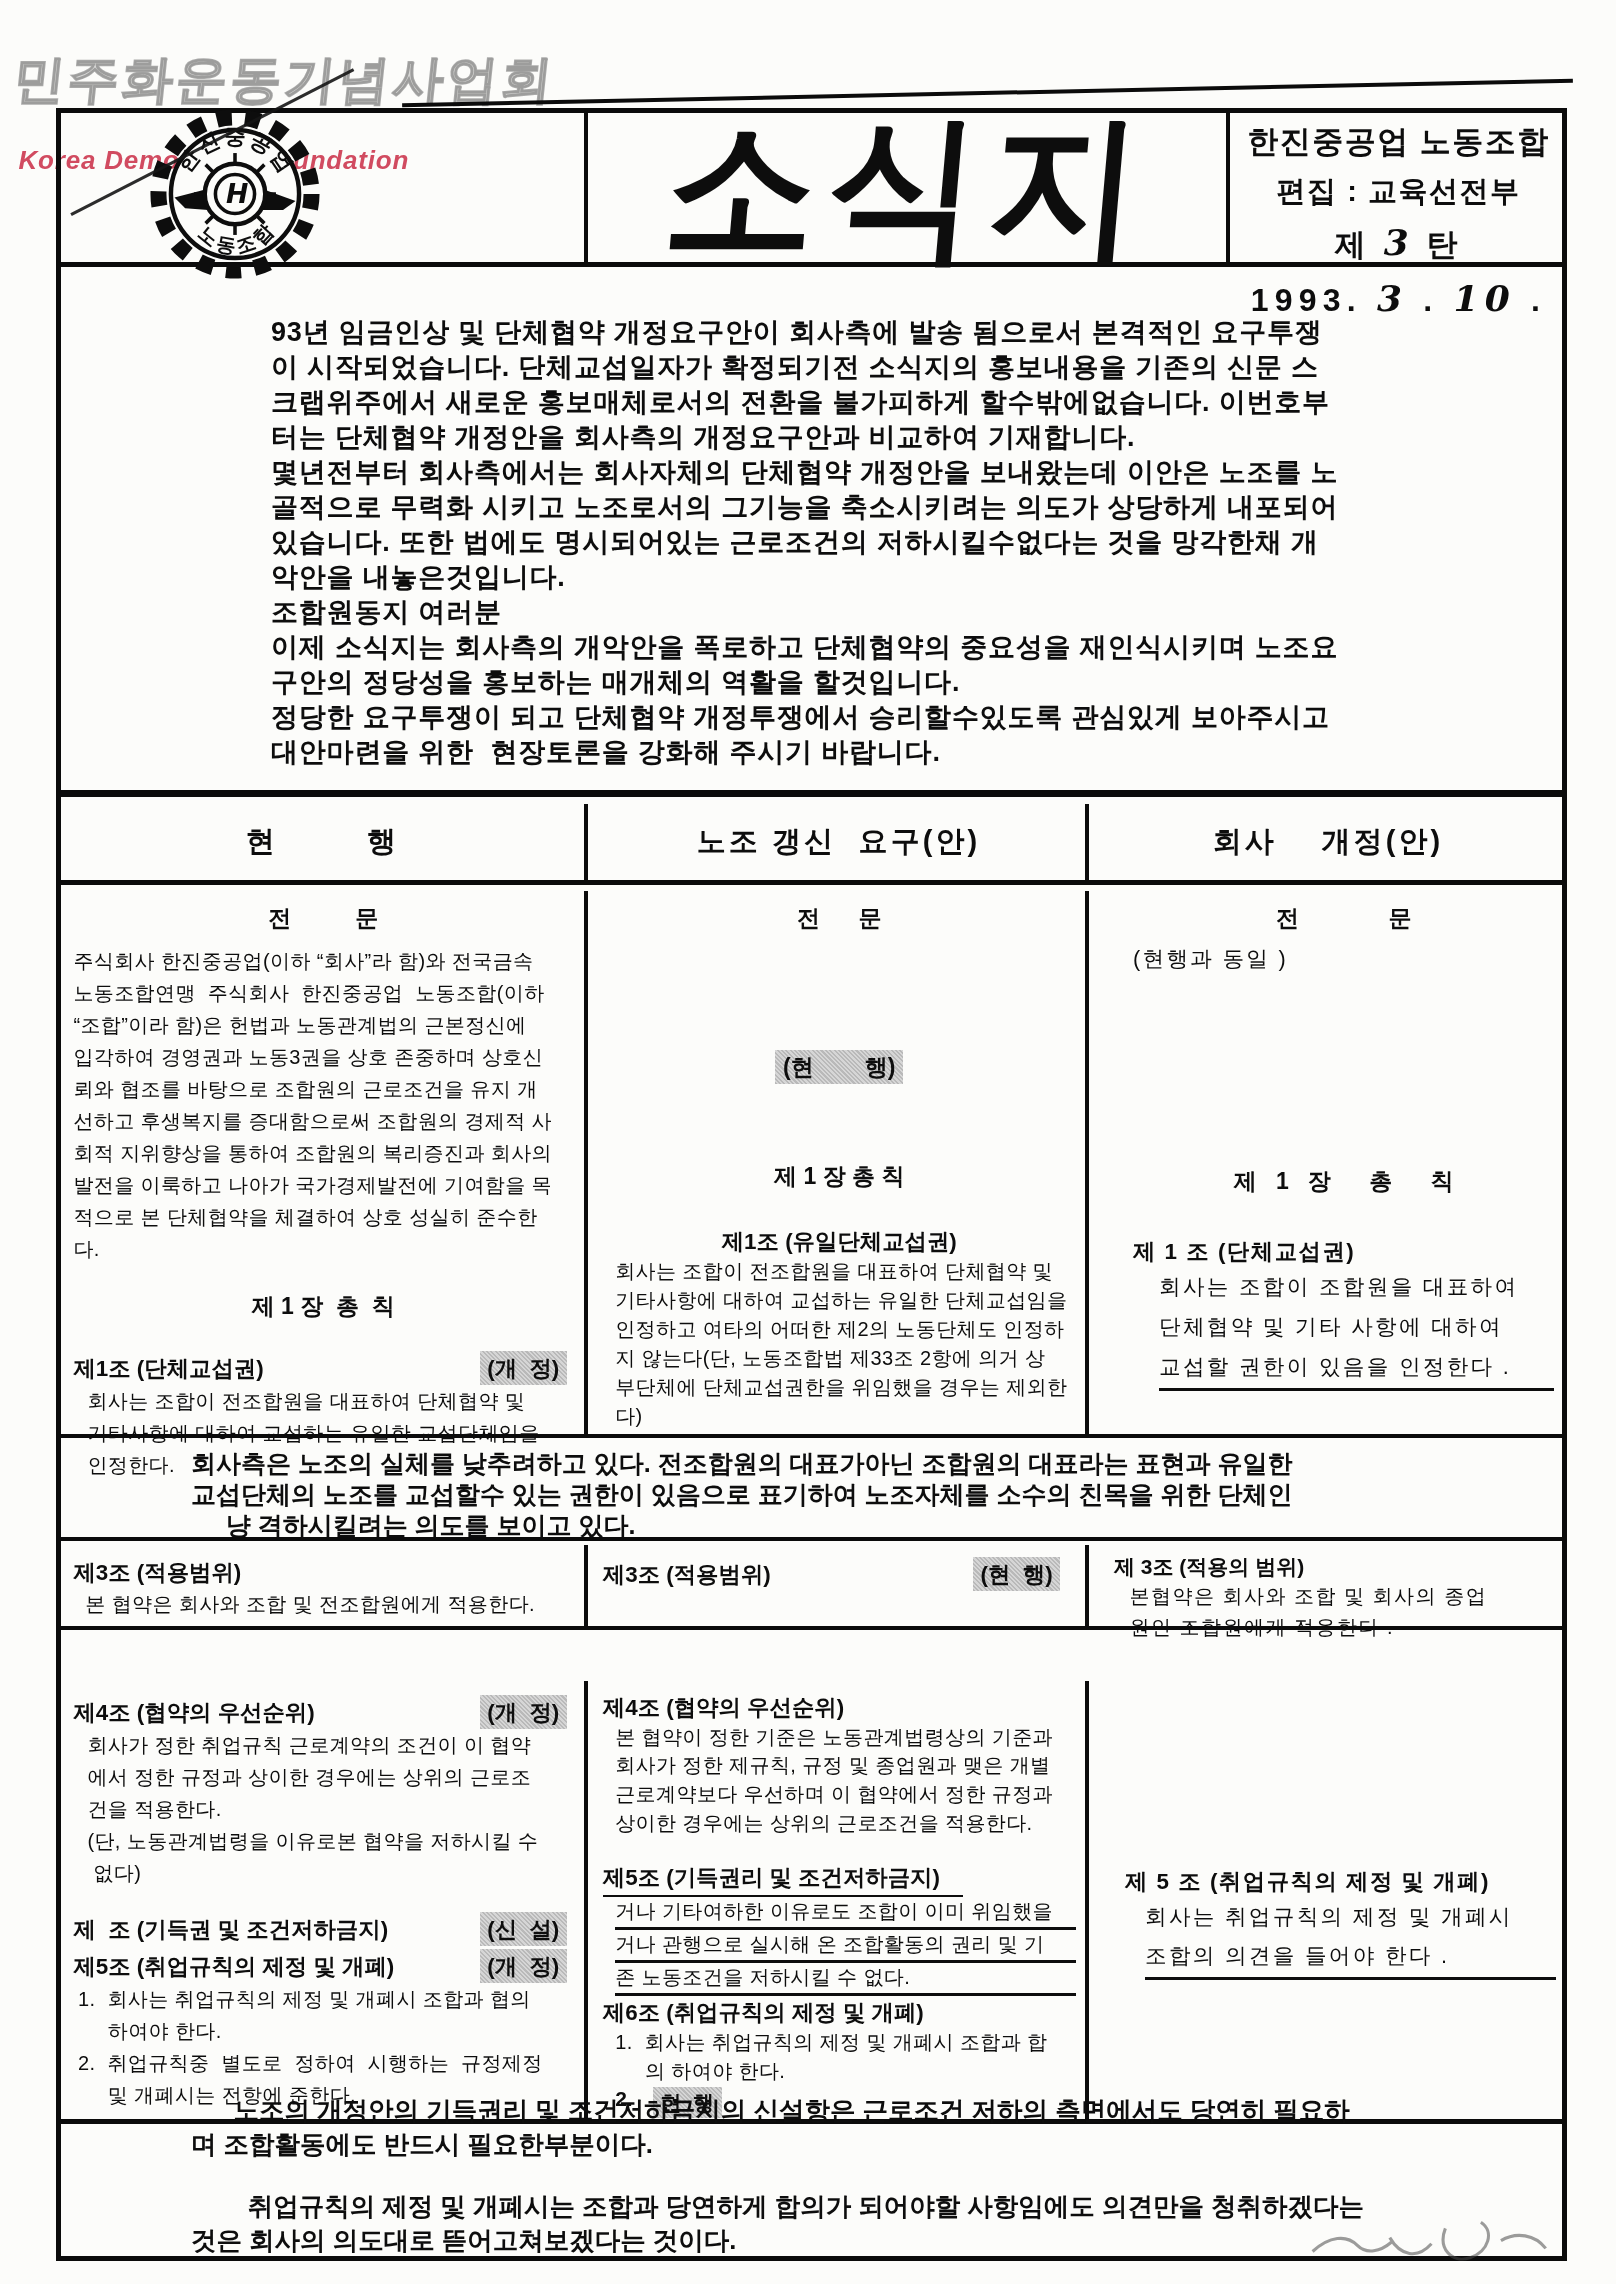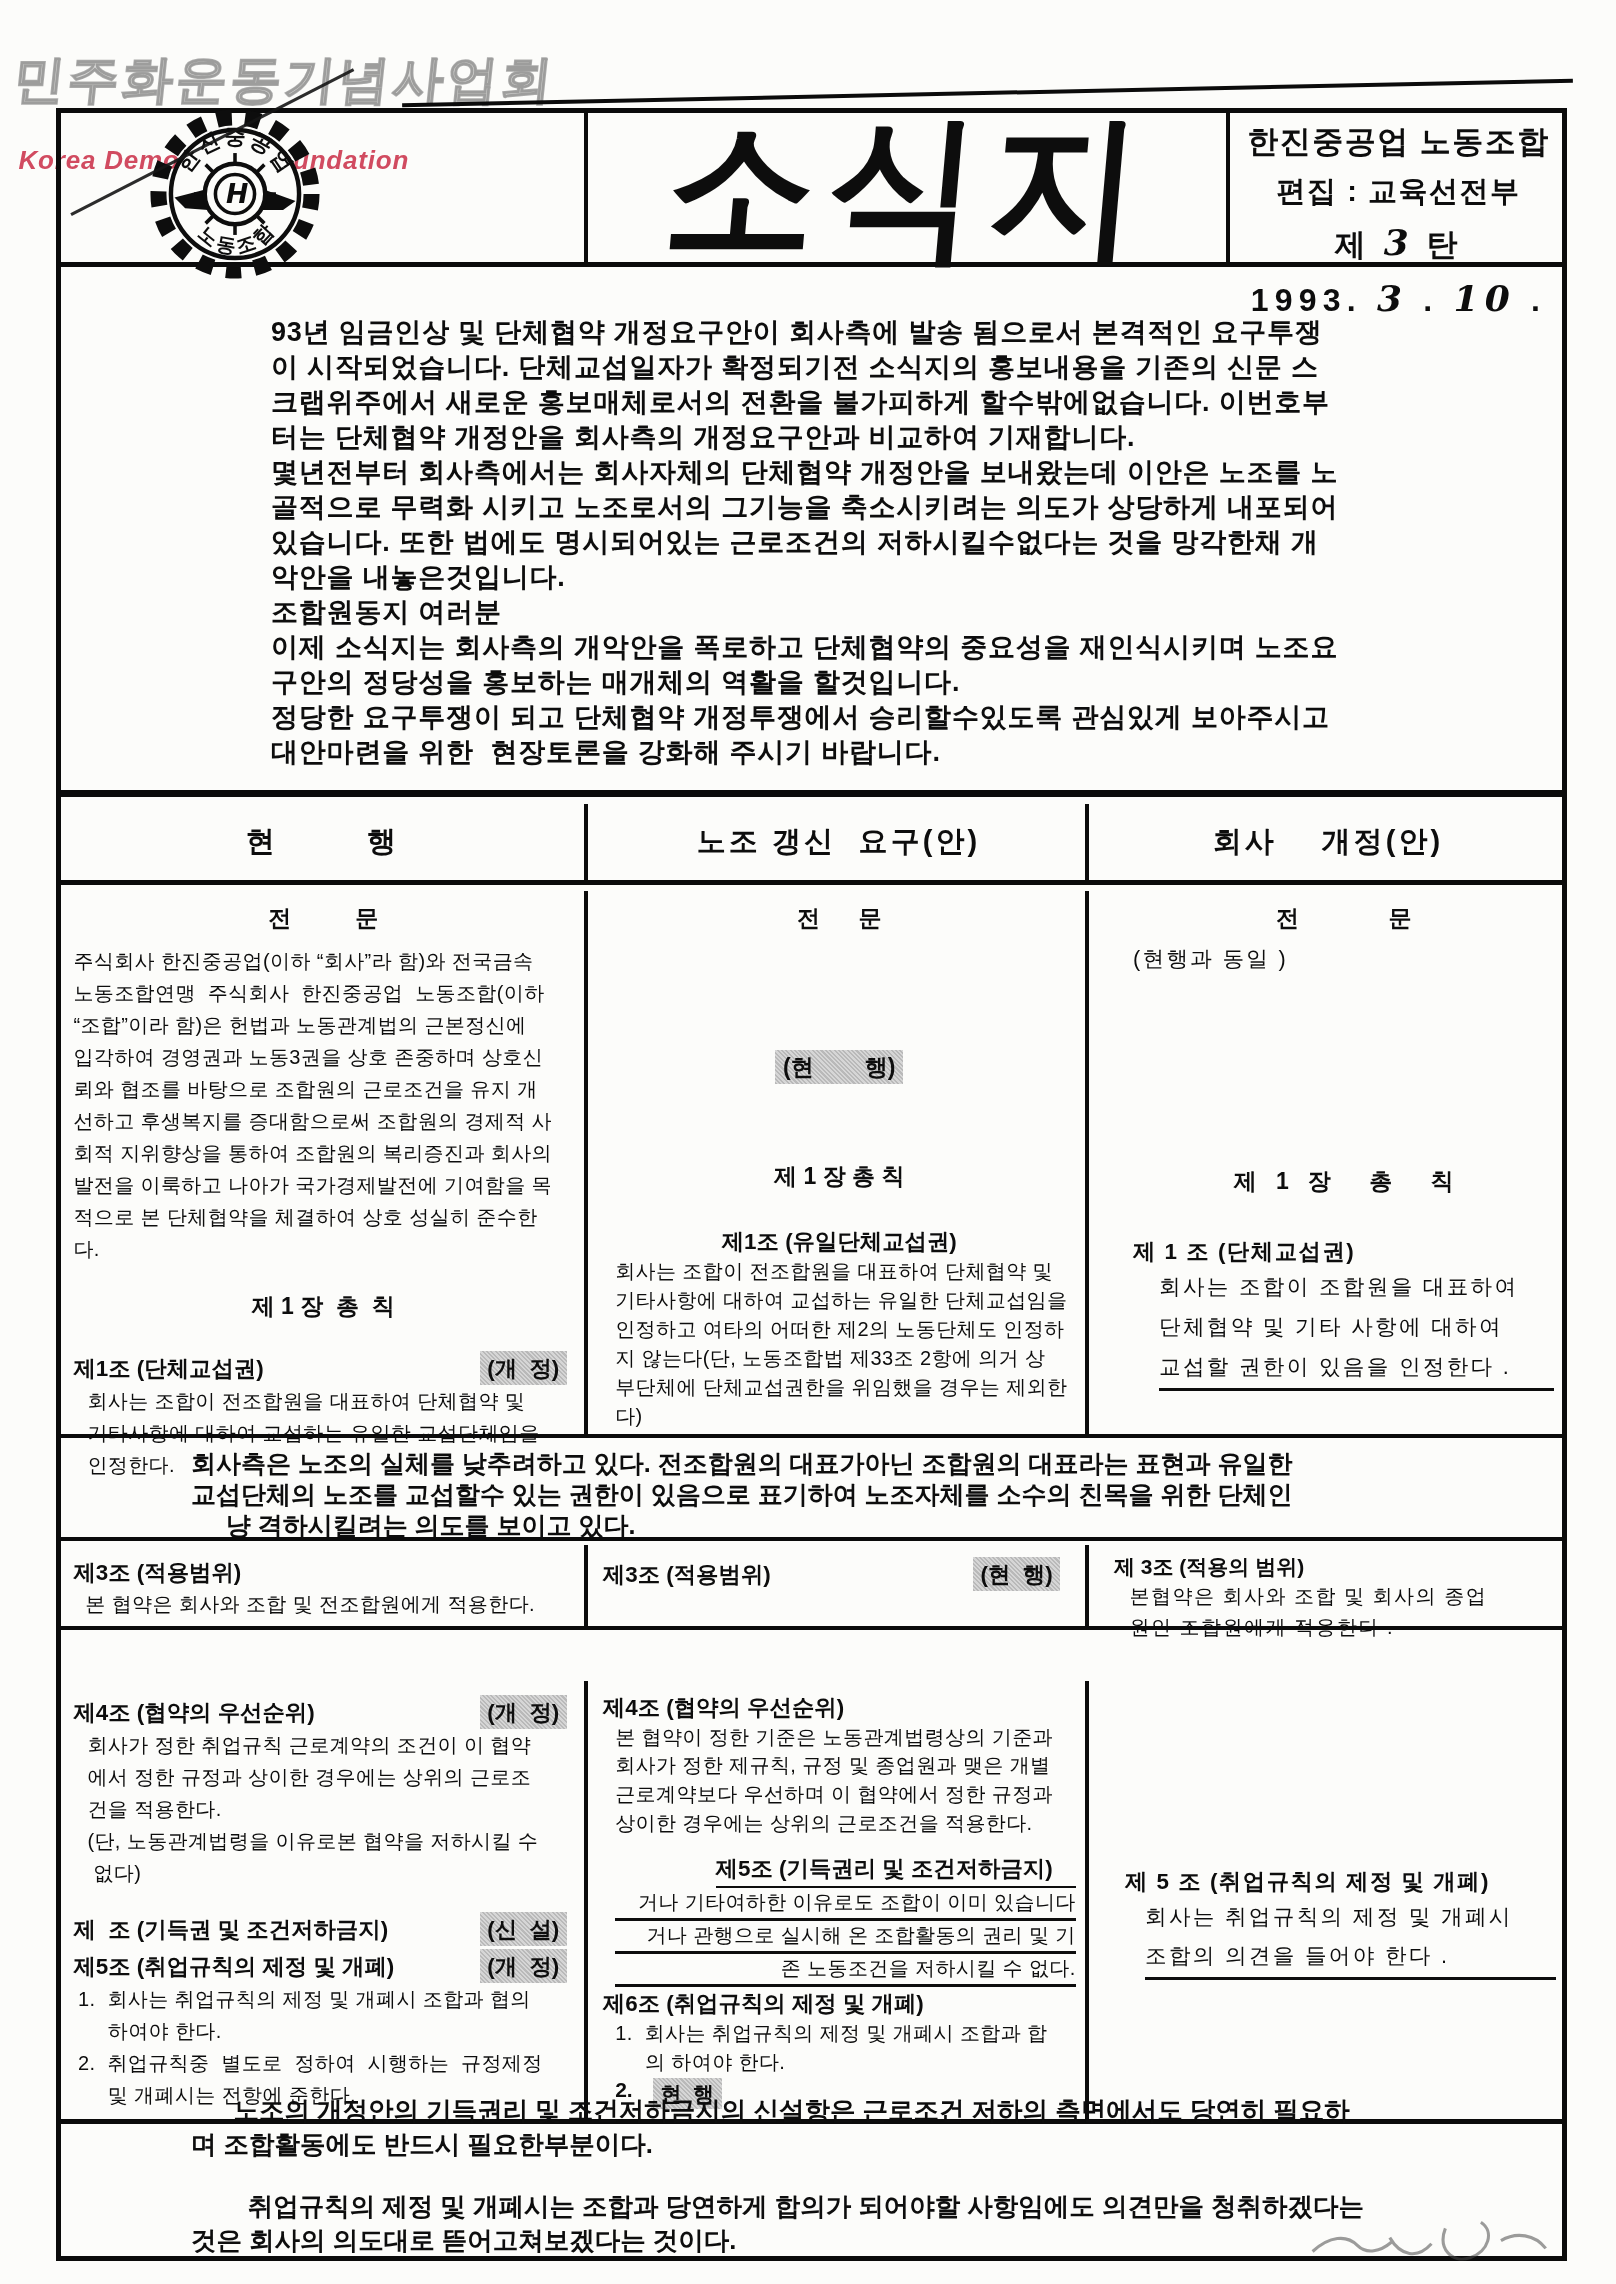--- a/index.html
+++ b/index.html
@@ -81,21 +81,21 @@
   .r1c3 .body .tl{ font-size:21.6px; line-height:40px; letter-spacing:2.3px;}
   .u .tl{ border-bottom:3.1px solid #0d0d0d; padding-bottom:1.5px;}
   
   #row3 .artline{ padding-top:10.8px;}
   #row3 .body .tl{ line-height:32px;}
   #row3 .c3 .tl{ font-size:20px; line-height:31px; letter-spacing:1.5px;}
   #row3 .c3 .artline{ font-size:21px;}
   
   .r4c1-block2{ margin-top:23px;}
   .r4c2 .body .tl{ line-height:28.6px;}
-  .r4c2-a5{ margin-top:16px;text-align:right;}
+  .r4c2-a5{ margin-top:25px;}
   .iu{ display:inline-block; border-bottom:2.3px solid #0d0d0d; padding-bottom:1.5px; padding-right:23px;}
   .item2row{ display:flex; gap:20px; font-size:21px; font-weight:600; margin-top:1.5px;}
   .r4c3-block{ margin-top:185px;}
   .r4c3-title{ font-size:22.4px; font-weight:700; letter-spacing:1.5px;}
   .r4c3 .body .tl{ font-size:21.6px; line-height:39px; letter-spacing:2.3px;}
   svg text{ font-family:"DejaVu Sans","Liberation Sans",sans-serif;}
 </style>
 </head>
 <body>
 
@@ -239,21 +239,21 @@
         </div>
       </div>
 
       <div class="c2 r4c2" style="padding:10.8px 9.3px 0 10.8px;">
         <div class="artline">
           <span class="pre">제4조 (협약의 우선순위)</span>
         </div>
         <div class="body pre" style="padding-left:12.4px;"><div class="tl">본 협약이 정한 기준은 노동관계법령상의 기준과</div><div class="tl">회사가 정한 제규칙, 규정 및 종업원과 맺은 개별</div><div class="tl">근로계약보다 우선하며 이 협약에서 정한 규정과</div><div class="tl">상이한 경우에는 상위의 근로조건을 적용한다.</div></div>
         <div class="r4c2-a5">
           <span class="iu pre" style="font-size:22.4px;font-weight:700;">제5조 (기득권리 및 조건저하금지)</span>
-          <div class="body pre u" style="padding-left:12.4px;"><div class="tl">거나 기타여하한 이유로도 조합이 이미 있습니다</div><div class="tl">거나 관행으로 실시해 온 조합활동의 권리 및 기</div><div class="tl">존 노동조건을 저하시킬 수 없다.</div></div>
+          <div class="body pre u" style="padding-left:12.4px;"><div class="tl">거나 기타여하한 이유로도 조합이 이미 위임했을</div><div class="tl">거나 관행으로 실시해 온 조합활동의 권리 및 기</div><div class="tl">존 노동조건을 저하시킬 수 없다.</div></div>
         </div>
         <div class="artline" style="margin-top:1.5px;">
           <span class="pre">제6조 (취업규칙의 제정 및 개폐)</span>
         </div>
         <div class="body pre" style="padding-left:12.4px;"><div class="tl">1.  회사는 취업규칙의 제정 및 개폐시 조합과 합</div><div class="tl">     의 하여야 한다.</div></div>
         <div class="item2row" style="padding-left:12.4px;">
           <span>2.</span>
           <span class="hl pre">현  행</span>
         </div>
       </div>

